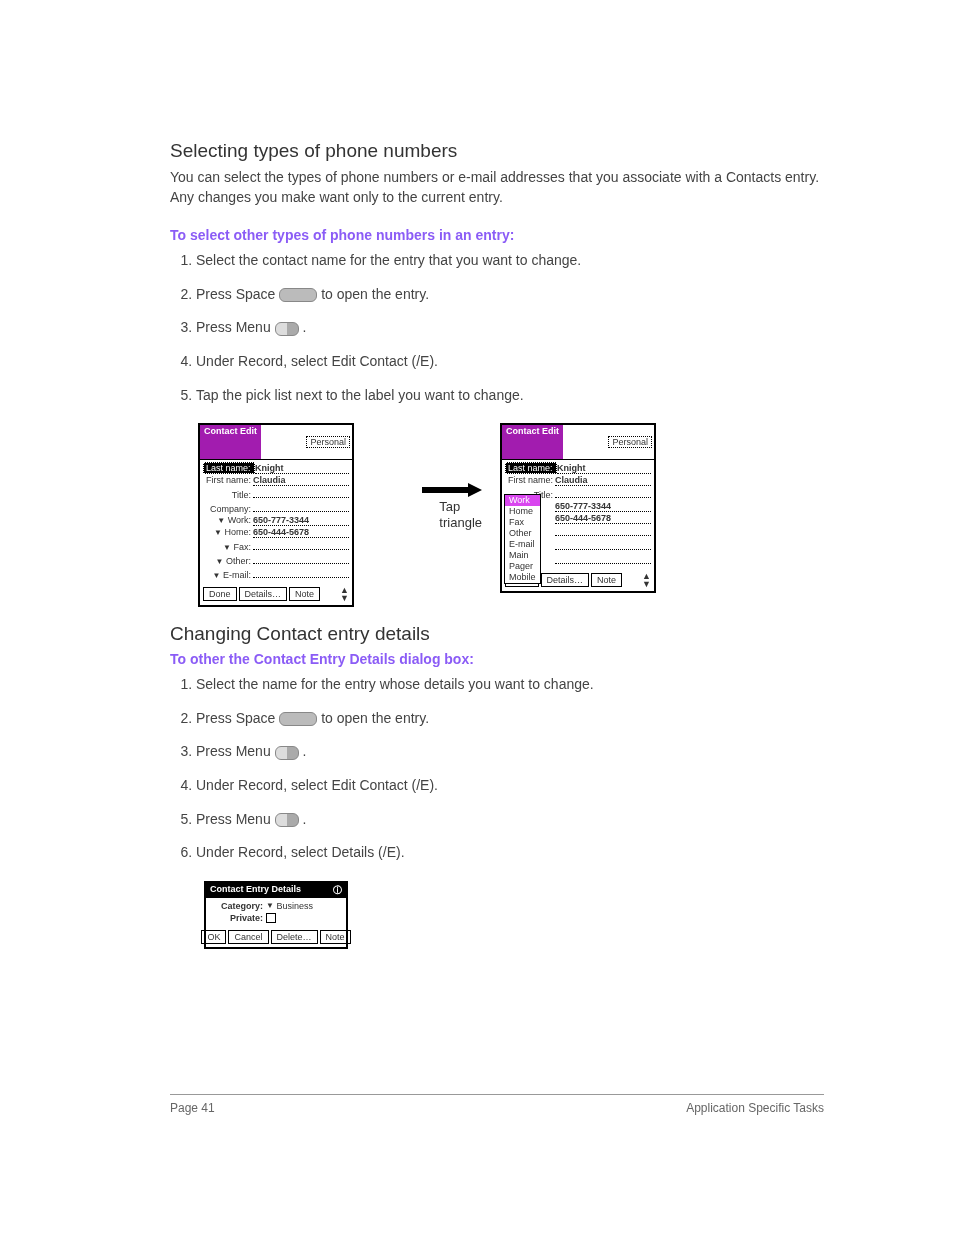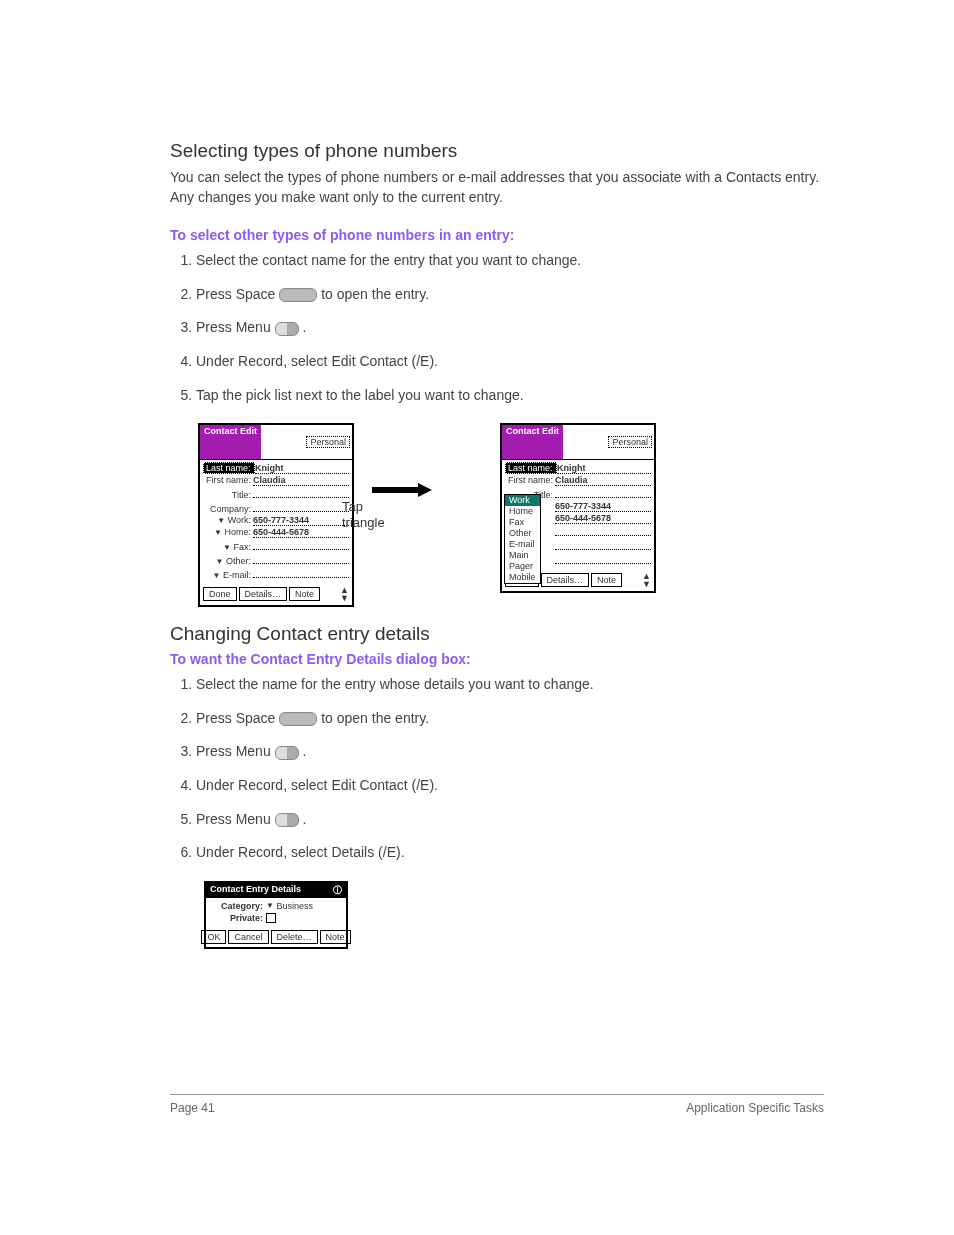--- a/index.html
+++ b/index.html
@@ -146,25 +146,25 @@
   .picklist {
     position: absolute;
     top: 12px;
     left: 2px;
     border: 1px solid #000;
     background: #fff;
     font-size: 9px;
     line-height: 11px;
   }
   .picklist div { padding: 0 4px; }
-  .picklist .selp { background: #0f766e; color: #fff; }
+  .picklist .selp { background: #d946ef; color: #fff; }
   .arrow-col {
     display: flex;
     flex-direction: column;
-    align-items: flex-start;
+    align-items: flex-end;
     width: 110px;
   }
   .arrow-svg { margin-top: 58px; }
   .caption {
     font-size: 13px;
     color: #333;
     margin-left: -30px;
     line-height: 1.2;
   }
   .details-box {
@@ -337,21 +337,21 @@
         <span class="pda-btn">Done</span>
         <span class="pda-btn">Details…</span>
         <span class="pda-btn">Note</span>
         <span class="pda-scroll">▲<br>▼</span>
       </div>
     </div>
   </div>
 
 
   <h2>Changing Contact entry details</h2>
-  <p class="subhead">To want the Contact Entry Details dialog box:</p>
+  <p class="subhead">To other the Contact Entry Details dialog box:</p>
 
   <ol>
     <li>Select the name for the entry whose details you want to change.</li>
     <li>
       <span>Press Space </span>
       <span class="inline-icon space-icon"></span>
       <span> to open the entry.</span>
     </li>
     <li>
       <span>Press Menu </span>

